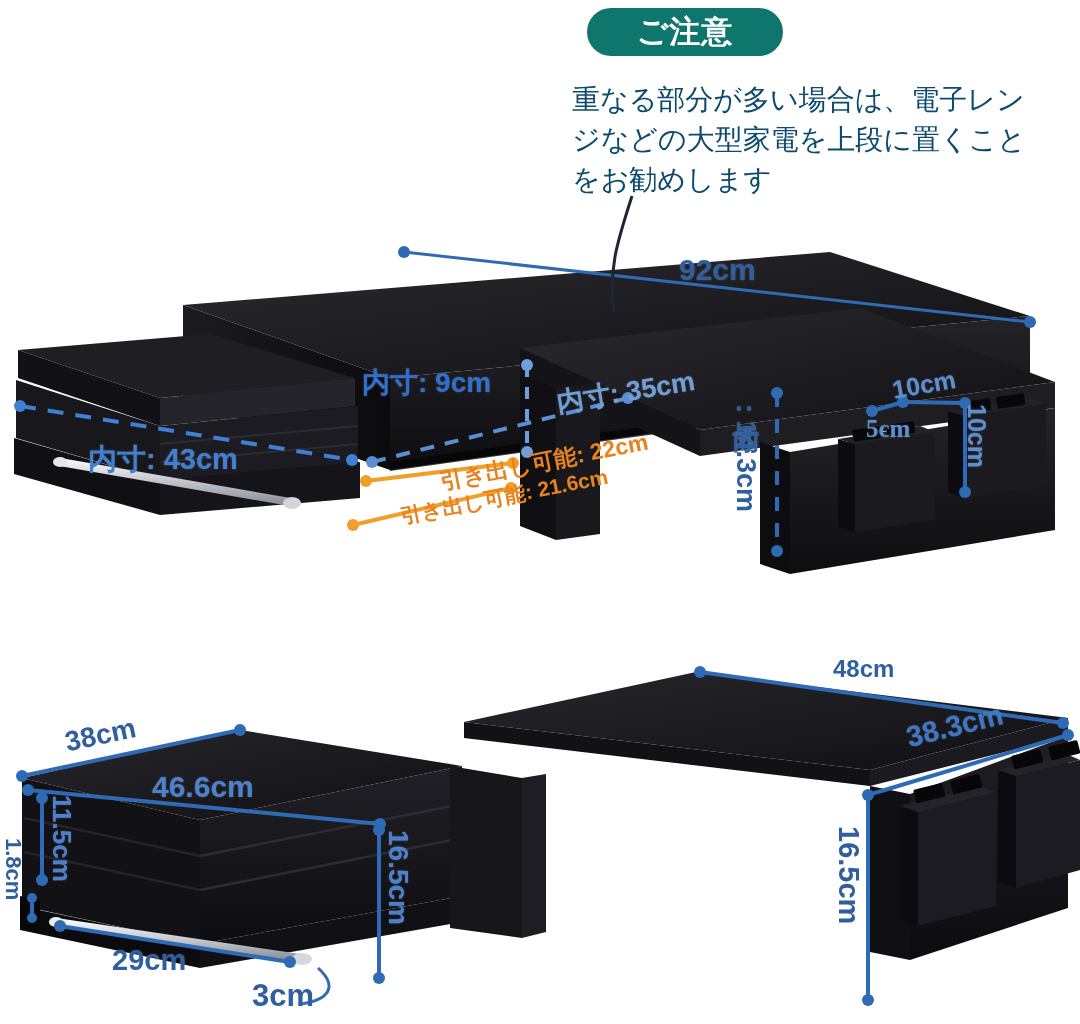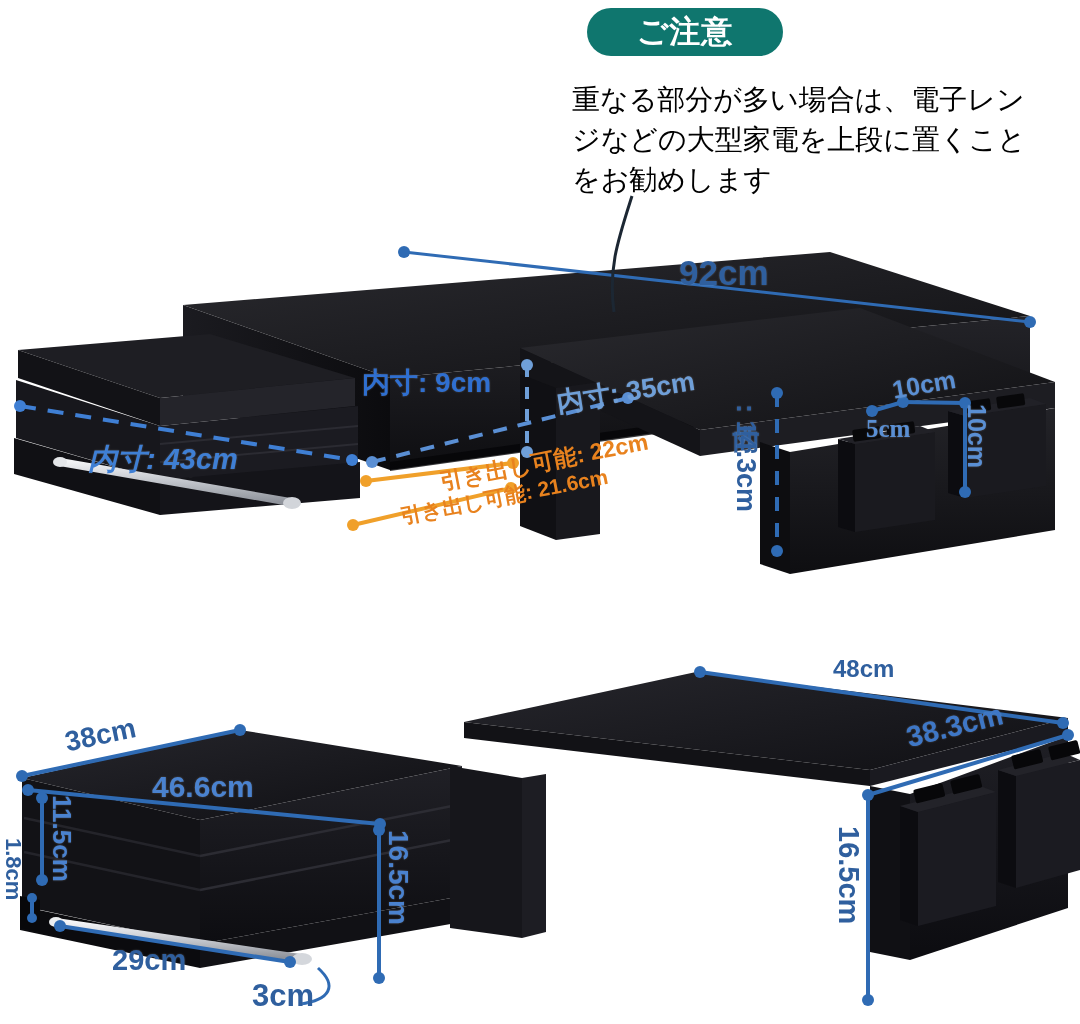--- a/index.html
+++ b/index.html
@@ -13,21 +13,21 @@
 
   
   .notice-badge{
     left:587px;top:8px;width:196px;height:48px;
     background:#0f766e;border-radius:26px;
     display:flex;align-items:center;justify-content:center;
     color:#ffffff;font-size:31px;font-weight:bold;letter-spacing:1px;
   }
   .notice-text{
     left:572px;top:80px;width:470px;
-    color:#000000;font-size:28px;line-height:1.42;font-weight:400;
+    color:#0c4a6e;font-size:28px;line-height:1.42;font-weight:400;
   }
 
   
   .dim{
     color:#2e6fc4;font-weight:bold;white-space:nowrap;
     text-shadow:0 0 2px rgba(255,255,255,.25);
   }
   .dim-orange{color:#e8821e;font-weight:bold;white-space:nowrap;}
   .dim-on-white{color:#2f5f9e;font-weight:bold;white-space:nowrap;}
 
@@ -181,25 +181,25 @@
       <line x1="965" y1="403" x2="965" y2="492"></line>
     </g>
     <circle cx="872" cy="411" r="6" fill="#2f6bb4"></circle>
     <circle cx="903" cy="402" r="6" fill="#2f6bb4"></circle>
     <circle cx="965" cy="403" r="6" fill="#2f6bb4"></circle>
     <circle cx="965" cy="492" r="6" fill="#2f6bb4"></circle>
 
     <path d="M 632,196 C 618,240 608,268 614,312" stroke="#1c2733" stroke-width="3" fill="none"></path>
   </svg>
 
-  <div class="abs dim dim-on-white" style="left:679px;top:253px;font-size:35px;">92cm</div>
+  <div class="abs dim dim-on-white" style="left:679px;top:253px;font-size:30px;">92cm</div>
 
   <div class="abs dim" style="left:362px;top:364px;font-size:28px;color:#2f6fd0;">内寸: 9cm</div>
 
-  <div class="abs dim" style="left:88px;top:440px;font-size:29px;color:#3f7fd4;font-style:italic;">内寸: 43cm</div>
+  <div class="abs dim" style="left:88px;top:440px;font-size:29px;color:#3f7fd4;">内寸: 43cm</div>
 
   <div class="abs dim" style="left:554px;top:385px;font-size:27px;color:#6f9fd8;transform:rotate(-9deg);transform-origin:left top;">内寸: 35cm</div>
 
   <div class="abs dim-orange" style="left:437px;top:467px;font-size:23px;transform:rotate(-11deg);transform-origin:left top;">引き出し可能: 22cm</div>
 
   <div class="abs dim-orange" style="left:398px;top:503px;font-size:21px;transform:rotate(-11deg);transform-origin:left top;">引き出し可能: 21.6cm</div>
 
   <div class="abs dim dim-on-white" style="left:728px;top:404px;font-size:27px;writing-mode:vertical-rl;">内寸: 14.3cm</div>
 
   <div class="abs dim" style="left:890px;top:376px;font-size:25px;color:#5a8fd4;transform:rotate(-10deg);transform-origin:left top;">10cm</div>

